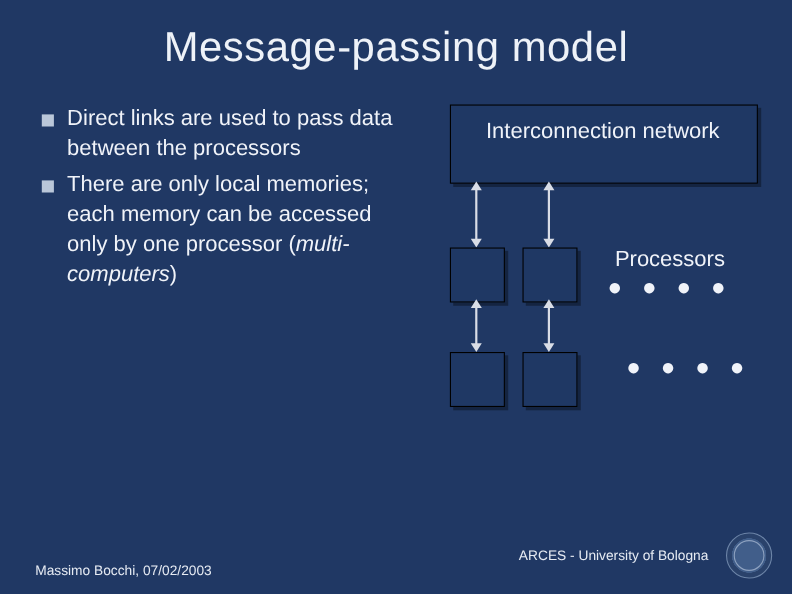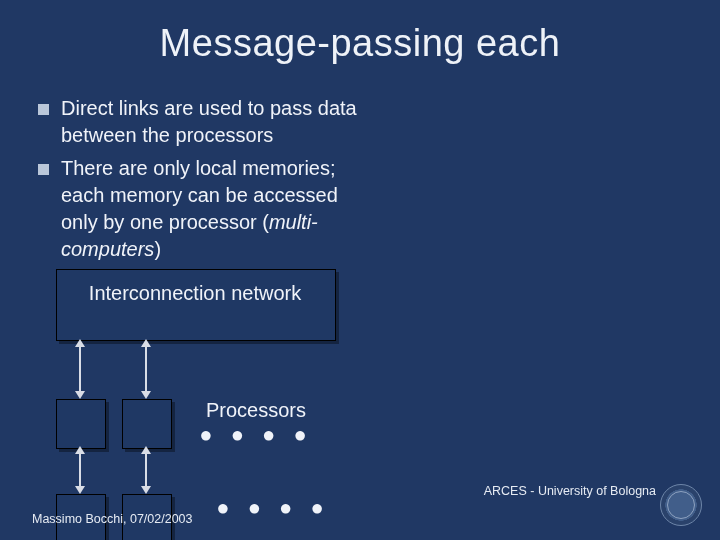--- a/index.html
+++ b/index.html
@@ -14,22 +14,22 @@
   .title{
     width:100%;
     text-align:center;
     font-size:38px;
     padding-top:22px;
     color:#eef2f8;
     letter-spacing:0.5px;
   }
   .content{
     display:flex;
-    flex-direction:column;
     padding:30px 28px 0 38px;
+    gap:23px;
   }
   .left{
     width:330px;
     font-size:20px;
     line-height:1.35;
     color:#f0f3f9;
   }
   .bullet-item{
     display:flex;
     align-items:flex-start;
@@ -96,42 +96,42 @@
     left:0;right:0;
     display:flex;
     justify-content:space-between;
     align-items:flex-end;
     padding:0 18px 0 32px;
     font-size:12.5px;
     color:#e6ebf3;
   }
   .footer-right{
     display:flex;
-    align-items:flex-start;
-    gap:4px;
+    align-items:center;
+    gap:16px;
   }
   .seal{
     width:40px;height:40px;
     border-radius:50%;
     background:radial-gradient(circle at 50% 50%, #415e8a 0 55%, #2a426b 56% 100%);
     border:1px solid #6d85a8;
     position:relative;
   }
   .seal::after{
     content:'';
     position:absolute;
     left:6px;top:6px;right:6px;bottom:6px;
     border-radius:50%;
     border:1px solid #8ea2c0;
   }
 </style>
 </head>
 <body>
 
-<div class="title">Message-passing each</div>
+<div class="title">Message-passing model</div>
 
 <div class="content">
   <div class="left">
     <div class="bullet-item">
       <div class="bullet-sq"></div>
       <div>Direct links are used to pass data between the processors</div>
     </div>
     <div class="bullet-item">
       <div class="bullet-sq"></div>
       <div>

